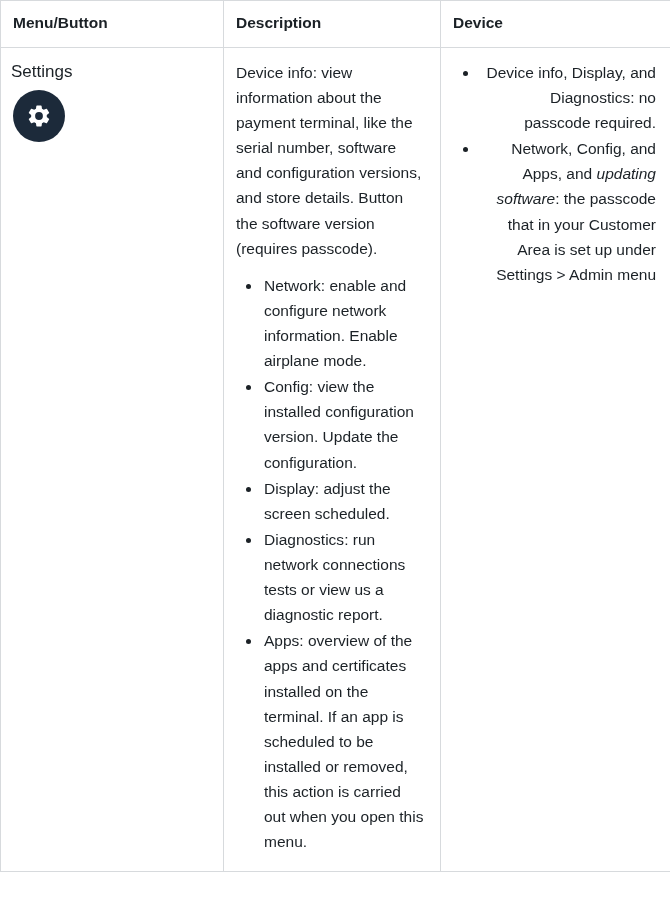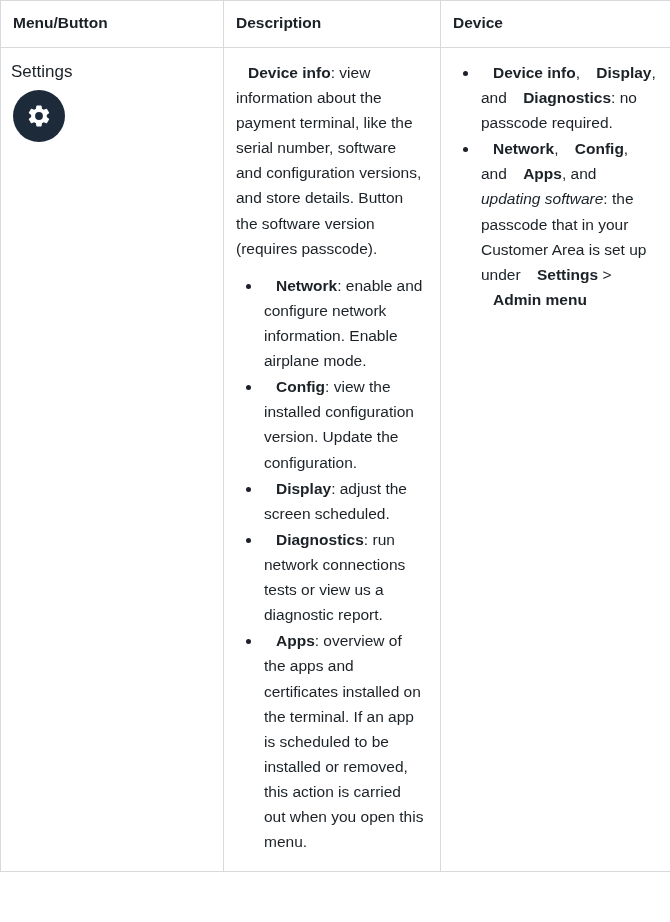--- a/index.html
+++ b/index.html
@@ -39,20 +39,21 @@
   td.cell {
     padding: 12px 14px 16px 12px;
     font-size: 15.5px;
     line-height: 1.62;
   }
   td.cell.first {
     padding-left: 10px;
   }
   td.cell.third {
     padding: 12px 14px 13px 14px;
+    text-align: right;
   }
 
   .menu-label {
     font-size: 17px;
     line-height: 1.4;
     margin-bottom: 5px;
   }
   .gear-badge {
     width: 52px;
     height: 52px;
@@ -75,21 +76,21 @@
     list-style: disc;
   }
   ul.bullets > li {
     margin: 0 0 1px 0;
     padding-left: 2px;
   }
   td.cell.third ul.bullets {
     margin-top: 0;
     padding-left: 24px;
   }
-  strong { font-weight: bold; margin-left: 12px; }
+  strong { font-weight: normal; }
   em { font-style: italic; }
 </style>
 </head>
 <body>
 
 <table class="doc-table">
   <colgroup>
     <col class="c1">
       <col class="c2">
       <col class="c3">

